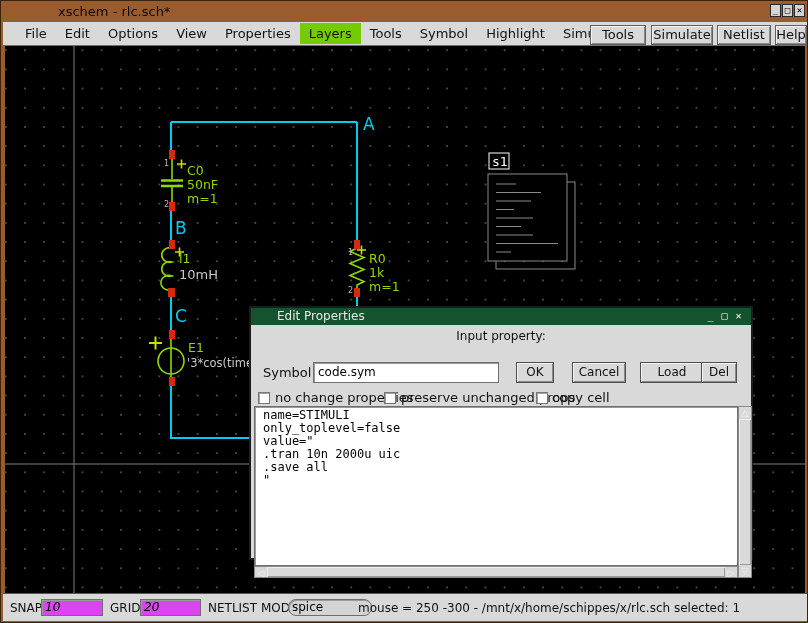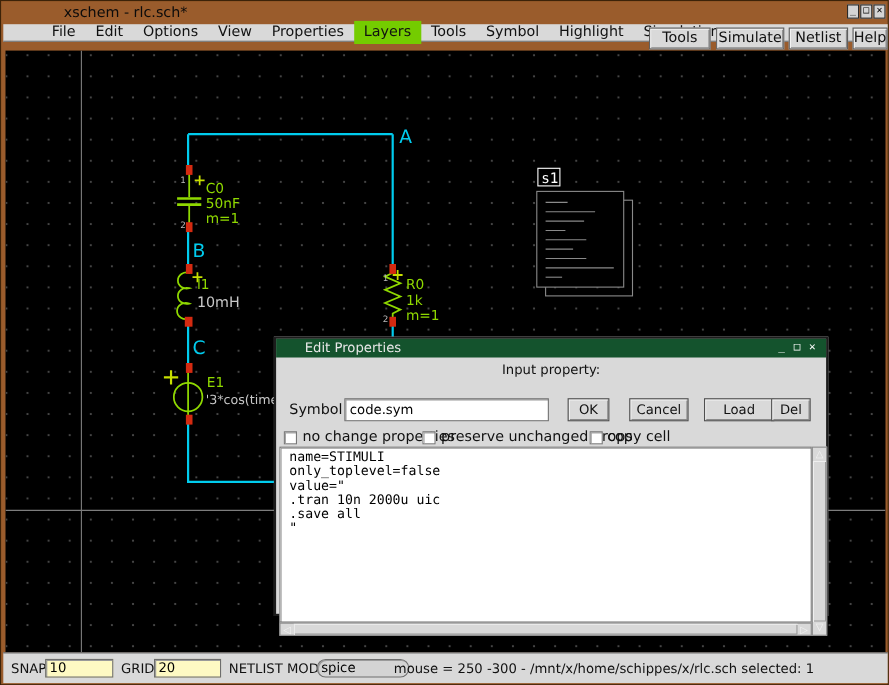--- a/index.html
+++ b/index.html
@@ -11,23 +11,23 @@
 
   
   .titlebar { position:absolute; left:0; top:0; width:100%; height:21px; }
   .title-text { position:absolute; left:57px; top:3px; font-size:13px; color:#0b0b0b; }
   .win-controls { position:absolute; right:2px; top:3px; display:flex; gap:1px; }
   .win-btn { width:11px; height:13px; background:#d4d4d4; border:1px solid #2a2a2a;
              font-size:9px; line-height:11px; text-align:center; color:#000;
              font-family:"DejaVu Sans Mono",monospace; }
 
   
-  .menubar { position:absolute; left:2px; top:21px; width:804px; height:16px;
+  .menubar { position:absolute; left:2px; top:21px; width:804px; height:24px;
              background:#d9d9d9; border-bottom:1px solid #6f6f6f; display:flex;
-             align-items:center; padding-left:35px; }
+             align-items:center; padding-left:13px; }
   .menu-item { font-size:13px; color:#111; padding:3px 9px; }
   .menu-item.active { background:#74cc00; }
   .menu-buttons { position:absolute; left:2px; top:21px; width:804px; height:24px; pointer-events:none; }
   .mbtn { position:absolute; top:3px; height:20px; background:#d9d9d9;
           border:1px solid #5f5f5f; box-shadow:inset 1px 1px 0 #f4f4f4, inset -1px -1px 0 #8a8a8a;
           font-size:13px; color:#111; text-align:center; line-height:18px; pointer-events:auto; }
 
   
   .canvas { position:absolute; left:4px; top:45px; width:800px; height:547px; background:#000;
             background-image:radial-gradient(circle,#454545 0.8px, transparent 1.4px);
@@ -66,21 +66,21 @@
   .sb-arrow { color:#f2f2f2; font-size:9px; line-height:12px; width:12px; height:12px; text-align:center; }
   .sb-thumb { flex:1; background:#d9d9d9; box-shadow:inset 1px 1px 0 #efefef, inset -1px -1px 0 #9a9a9a; }
 
   
   .statusbar { position:absolute; left:2px; top:592px; width:804px; height:28px;
                background:#d9d9d9; border-top:1px solid #555; }
   .sb-label { position:absolute; top:7px; font-size:12px; color:#111; }
   .sb-field { position:absolute; top:5px; height:17px; border:1px solid #6e6e6e;
               box-shadow:inset 1px 1px 0 #9a9a9a; font-size:12px; color:#000;
               padding:1px 3px; line-height:13px; }
-  .green { background:#fef9c3; }
+  .green { background:#d946ef;font-style:italic; }
   .grayf { background:#d4d4d4; }
 </style>
 </head>
 <body>
 
 <div class="window">
 
   <div class="titlebar">
     <span class="title-text">xschem - rlc.sch*</span>
     <span class="win-controls">

